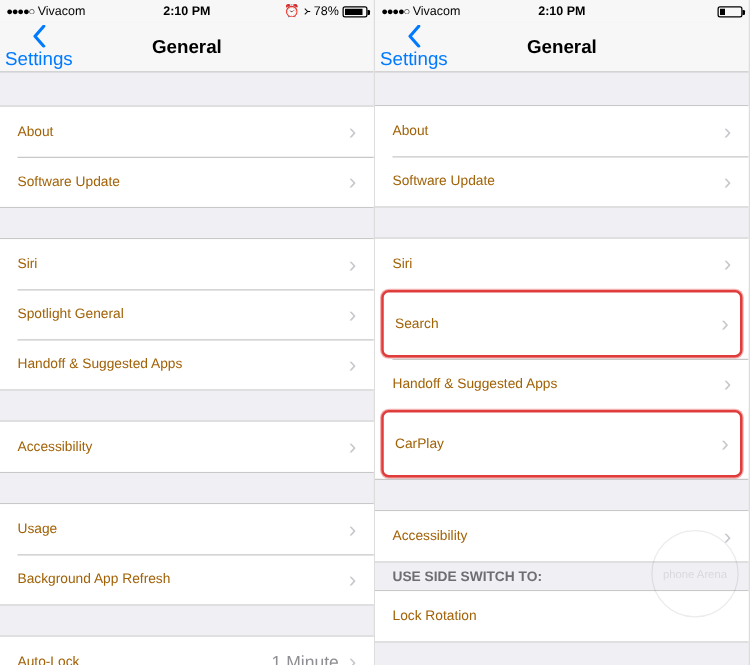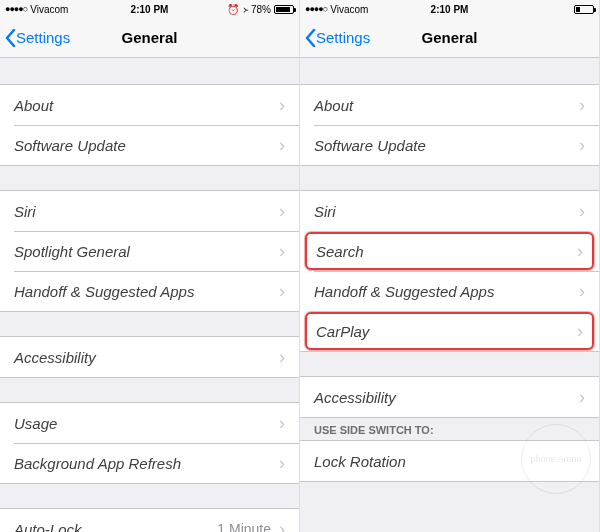--- a/index.html
+++ b/index.html
@@ -38,20 +38,21 @@
       display: flex;
       align-items: center;
       position: relative;
     }
     .back-btn {
       display: flex;
       align-items: center;
       color: #007aff;
       padding-left: 4px;
       font-size: 15px;
+      flex-direction: column;
     }
     .back-chevron {
       width: 12px; height: 20px;
       display:inline-flex; align-items:center; justify-content:center;
     }
     .nav-title {
       position: absolute;
       left: 50%;
       transform: translateX(-50%);
       font-size: 15px;
@@ -77,40 +78,39 @@
     }
     .row + .row::before {
       content: "";
       position: absolute;
       top: 0; left: 14px; right: 0;
       height: 1px;
       background: #c8c8c8;
     }
     .row-label {
       flex: 1;
-      font-size: 15px;
-      color: #404040;
-      font-style: italic;
+      font-size: 11px;
+      color: #a16207;
     }
     .row-detail {
       font-size: 14px;
       color: #8e8e93;
       margin-right: 8px;
     }
     .chevron {
       color: #c7c7cc;
       font-size: 18px;
     }
     .highlight {
       border: 2px solid #e03c3c;
       border-radius: 6px;
       margin: 1px 5px;
       box-shadow: 0 0 0 1px rgba(224,60,60,.4);
       padding: 0 9px;
-      height: 38px;
+      height: 54px;
     }
     .highlight::before{ display:none !important;}
     .batt {
       display: inline-block;
       width: 20px; height: 9px;
       border: 1px solid #000;
       border-radius: 2px;
       position: relative;
     }
     .batt::after {

